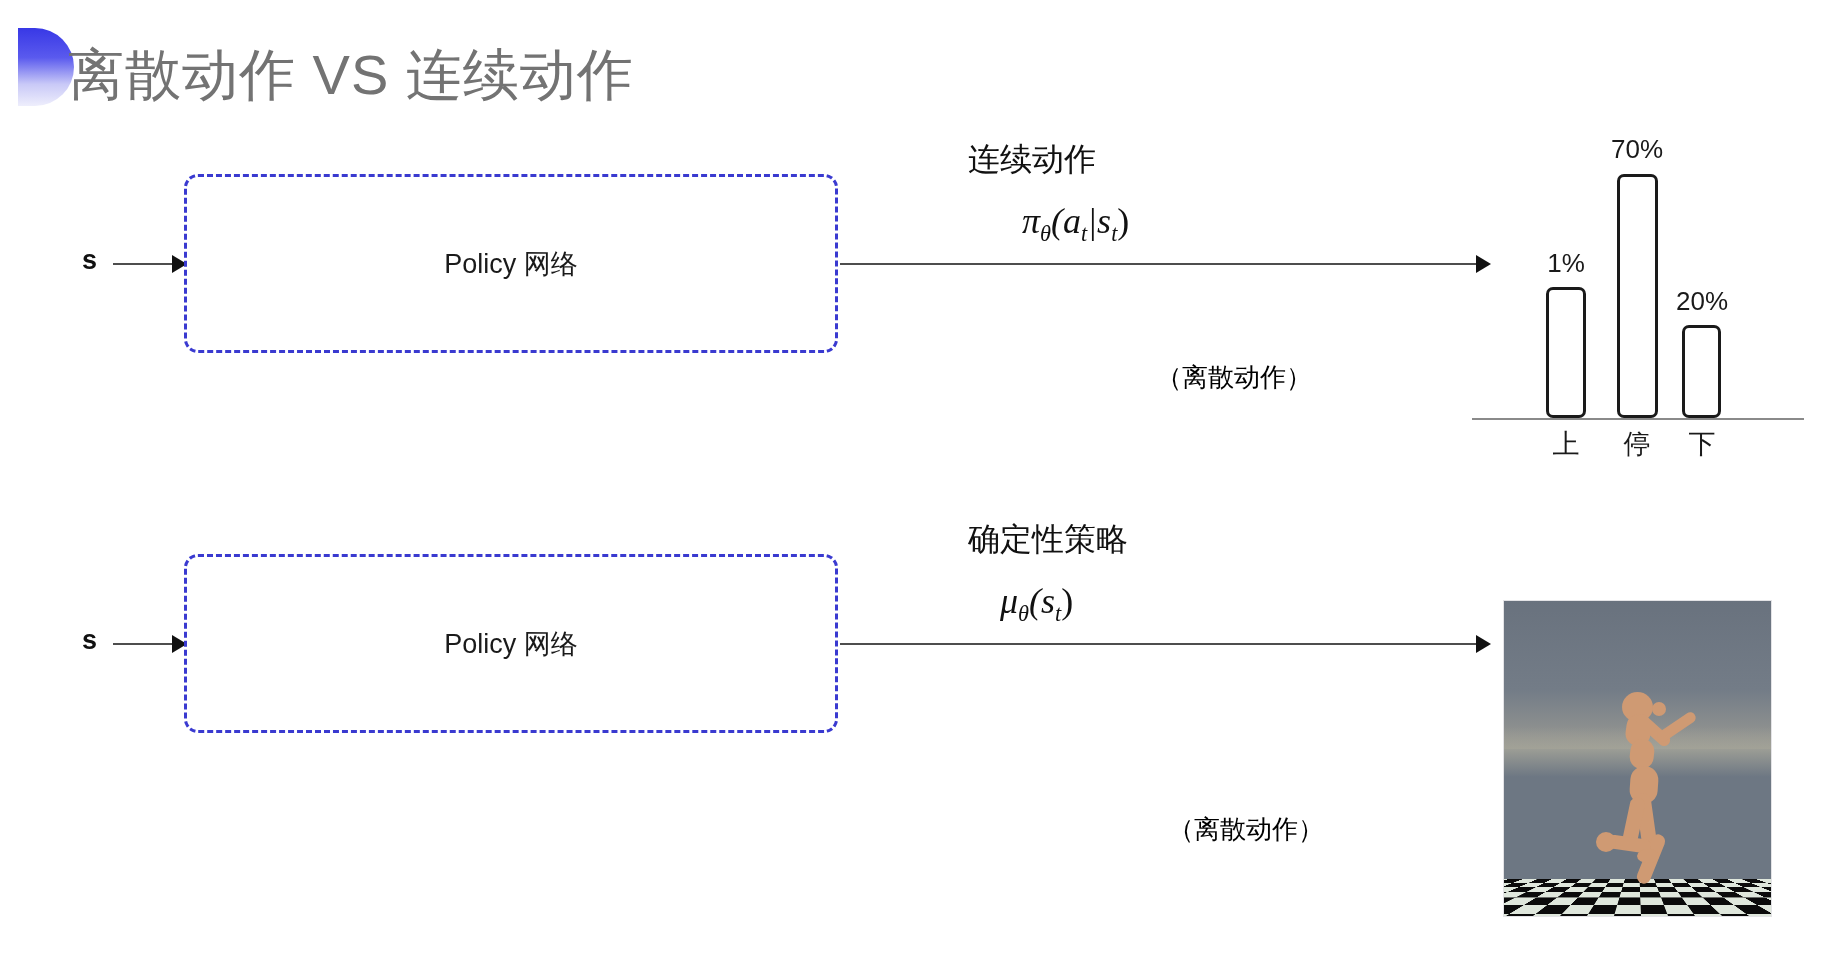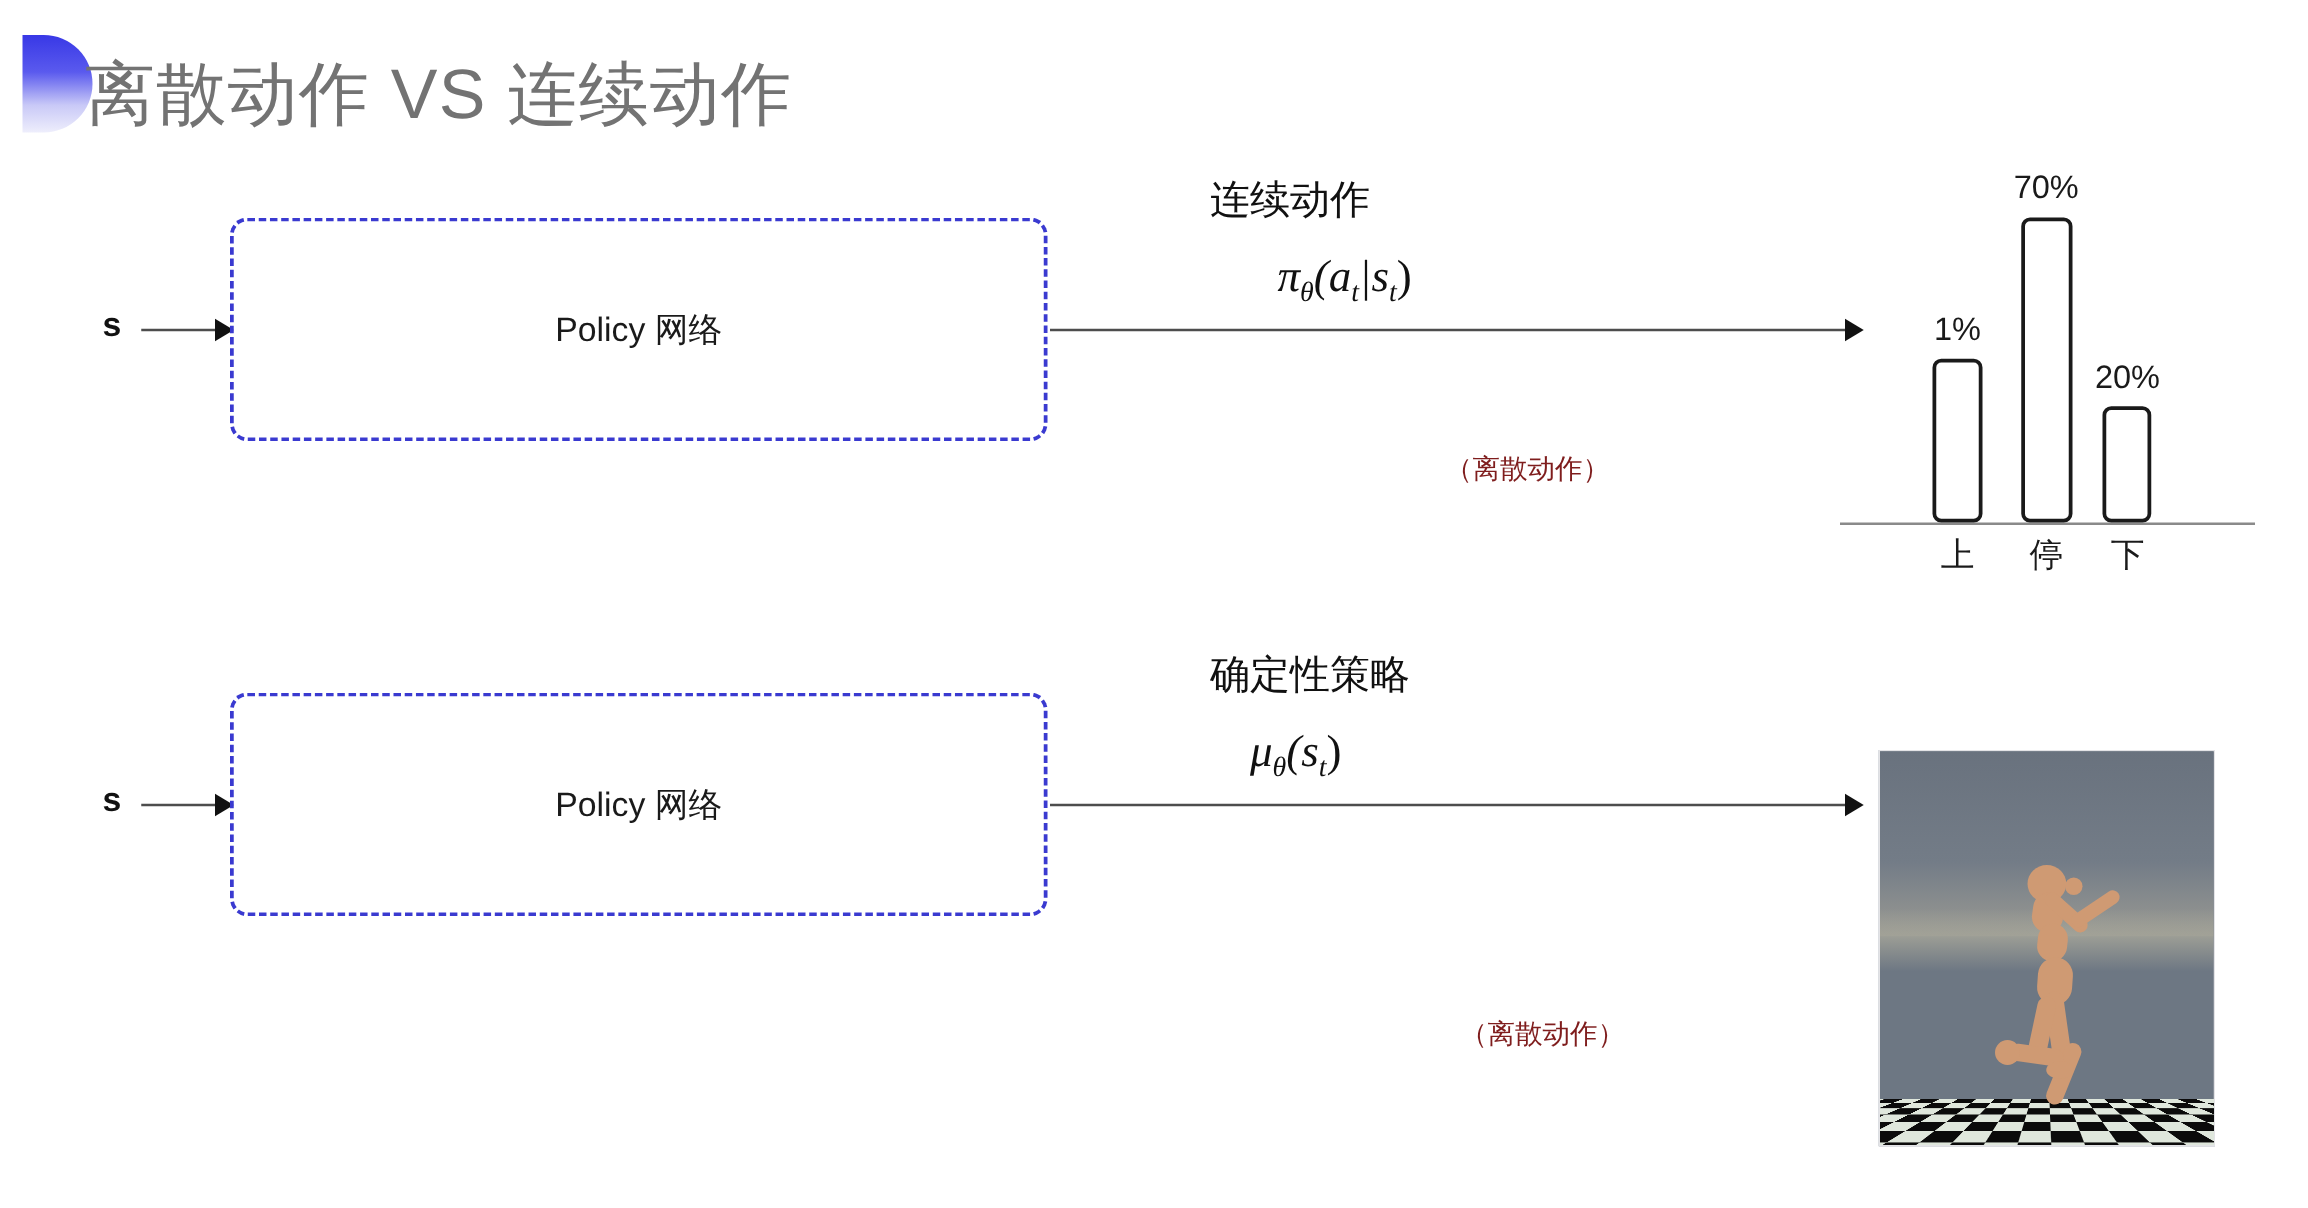--- a/index.html
+++ b/index.html
@@ -100,22 +100,22 @@
     font-family: "Liberation Serif", serif;
     font-style: italic;
   }
   .formula sub {
     font-size: 0.62em;
     font-style: italic;
   }
   .formula .upr { font-style: normal; }
   .note-red {
     position: absolute;
-    font-size: 22px;
-    color: #7f1d1d;
+    font-size: 26px;
+    color: #000000;
     white-space: nowrap;
     font-family: "Liberation Sans", sans-serif;
   }
 
   
   .chart {
     position: absolute;
     left: 1470px;
     top: 100px;
     width: 340px;

